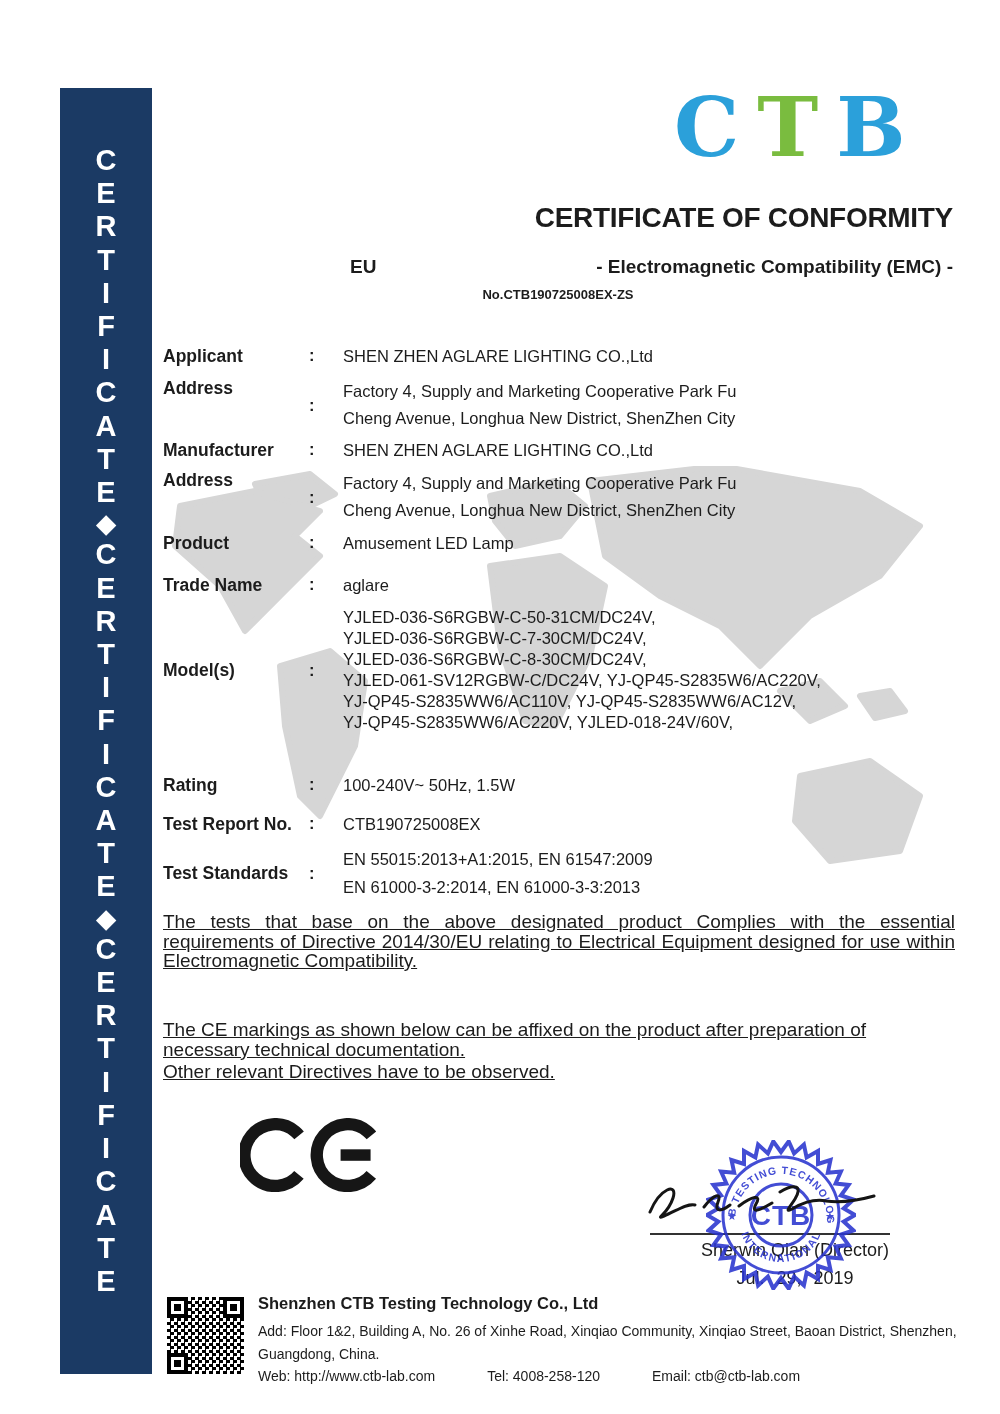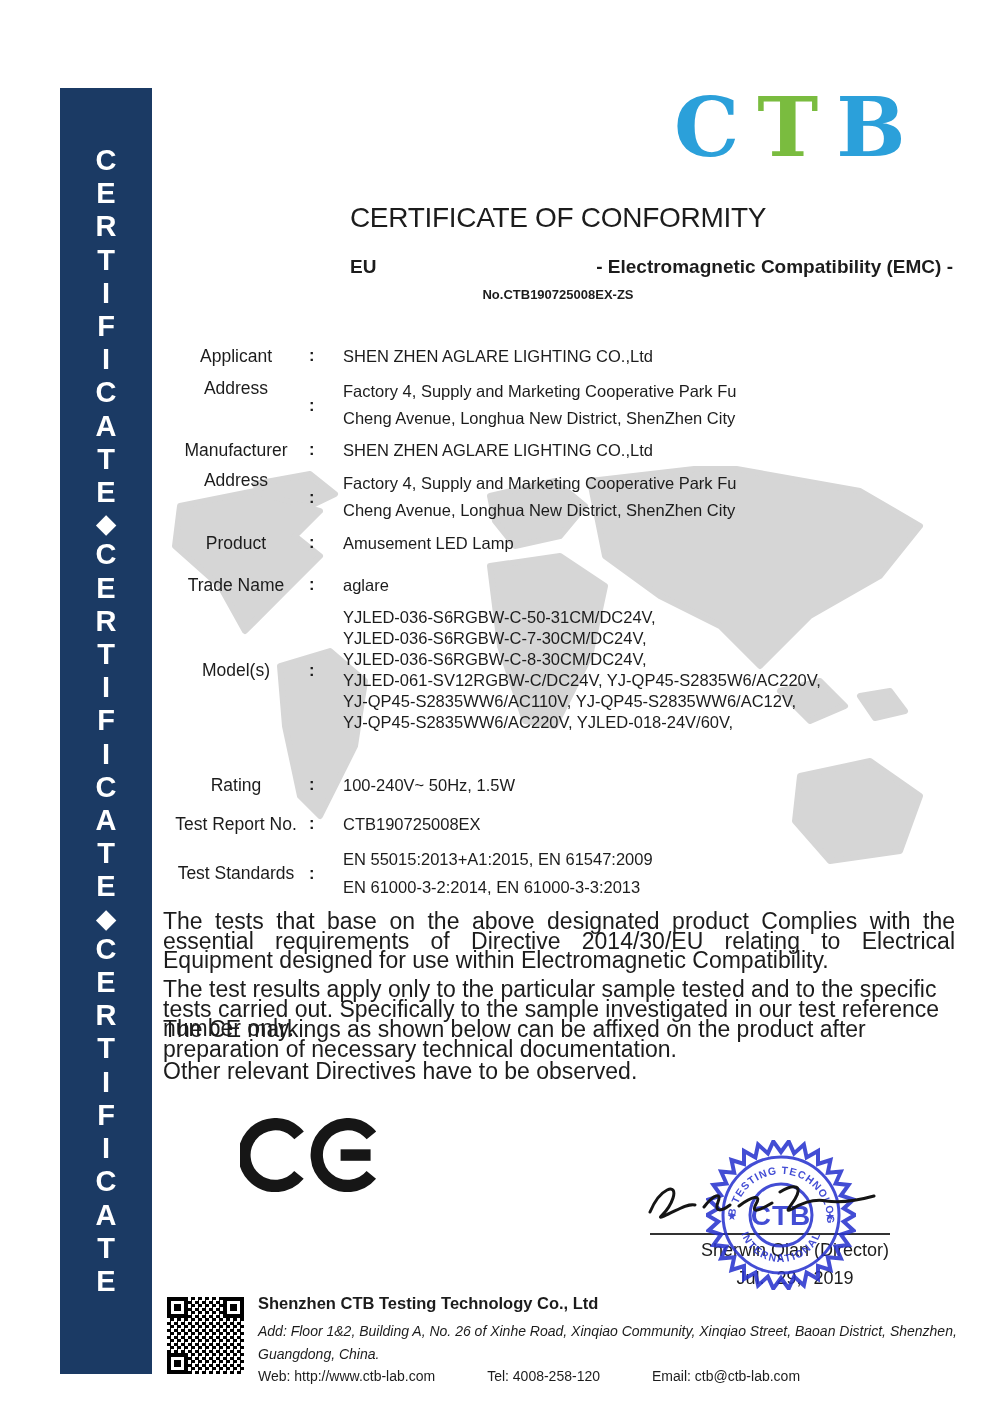--- a/index.html
+++ b/index.html
@@ -14,59 +14,59 @@
           display:flex;flex-direction:column;align-items:center;justify-content:space-between;
           padding:58px 0 78px 0;box-sizing:border-box;}
   .sb-ch{color:#fff;font-weight:700;font-size:29px;line-height:1;}
   .sb-ch.dia{font-size:25px;}
   
   .worldmap{position:absolute;left:160px;top:466px;z-index:0;}
   
   .logo{position:absolute;left:674px;top:86px;font-family:"DejaVu Serif",serif;font-weight:700;
         font-size:82px;line-height:1;letter-spacing:18px;z-index:2;}
   
-  .title{position:absolute;left:163px;top:202px;width:790px;text-align:center;
-         font-weight:400;font-size:28px;letter-spacing:-0.3px;z-index:1;}
+  .title{position:absolute;left:163px;top:202px;width:790px;text-align:right;
+         font-weight:700;font-size:28px;letter-spacing:-0.3px;z-index:1;}
   .subtitle-row{position:absolute;left:163px;top:256px;width:790px;text-align:right;
                 font-weight:700;font-size:19px;z-index:1;}
   .eu{position:absolute;left:187px;top:0;}
   .certno{position:absolute;left:163px;top:287px;width:790px;text-align:center;
           font-weight:700;font-size:13px;z-index:1;}
   
   .row{position:absolute;left:163px;width:792px;display:flex;z-index:1;font-size:16.5px;}
-  .row .lbl{width:146px;font-weight:400;font-size:17.5px;flex:none;text-align:center;}
+  .row .lbl{width:146px;font-weight:700;font-size:17.5px;flex:none;}
   .row .colon{width:34px;font-weight:700;flex:none;}
   .row .val{flex:1;}
   .row .vline{line-height:21px;}
   .row.loose .vline{line-height:27px;}
   .row.std .vline{line-height:28px;}
   .row.lt .lbl{align-self:flex-start;}
   .row.lt .colon{align-self:center;}
   .row.lc .lbl,.row.lc .colon{align-self:center;}
   
-  .para{position:absolute;left:163px;width:792px;font-size:23px;line-height:19.5px;z-index:1;}
+  .para{position:absolute;left:163px;width:792px;font-size:19px;line-height:19.5px;z-index:1;text-decoration:underline;}
   .para.just{text-align:justify;}
   
   .ce{position:absolute;left:240px;top:1118px;z-index:1;}
   
   .stamp{position:absolute;left:706px;top:1140px;width:150px;height:150px;opacity:.88;z-index:3;}
   .sigline{position:absolute;left:650px;top:1233px;width:240px;border-top:2px solid #333;z-index:2;}
   .signame{position:absolute;left:655px;top:1240px;width:280px;text-align:center;font-size:18px;z-index:2;}
   .sigdate{position:absolute;left:655px;top:1268px;width:280px;text-align:center;font-size:18px;
            word-spacing:7px;z-index:2;}
   .sig-scribble{position:absolute;left:642px;top:1172px;z-index:4;}
   
   .qr{position:absolute;left:167px;top:1297px;width:77px;height:77px;
       background:conic-gradient(#000 25%,#fff 0 50%,#000 0 75%,#fff 0);background-size:7px 7px;z-index:1;}
   .qr .finder{position:absolute;width:21px;height:21px;border:4px solid #000;background:#fff;box-sizing:border-box;}
   .qr .finder:after{content:"";position:absolute;left:3px;top:3px;width:7px;height:7px;background:#000;}
   .qr .f-tl{left:0;top:0;} .qr .f-tr{right:0;top:0;} .qr .f-bl{left:0;bottom:0;}
   .footer-text{position:absolute;left:258px;top:1294px;width:700px;z-index:1;}
   .f-company{font-weight:700;font-size:16.5px;margin-bottom:7px;}
-  .f-line{font-size:14px;line-height:22.5px;font-style:italic;}
+  .f-line{font-size:14px;line-height:22.5px;}
   .f-contact{display:flex;gap:52px;font-size:14px;line-height:22.5px;}
   svg text{font-family:"Liberation Sans",sans-serif;}
 </style>
 </head>
 <body>
 
 <div class="page">
 
   <div class="banner">
       <span class="sb-ch">C</span>
@@ -211,21 +211,20 @@
   <div class="row std lc" style="top:845px">
     <div class="lbl">Test Standards</div>
     <div class="colon">:</div>
     <div class="val">
       <div class="vline">EN 55015:2013+A1:2015, EN 61547:2009</div>
       <div class="vline">EN 61000-3-2:2014, EN 61000-3-3:2013</div>
     </div>
   </div>
 
   <div class="para just" style="top:912px">The tests that base on the above designated product Complies with the essential requirements of Directive 2014/30/EU relating to Electrical Equipment designed for use within Electromagnetic Compatibility.</div>
-  <div class="para" style="top:980px">The test results apply only to the particular sample tested and to the specific tests carried out. Specifically to the sample investigated in our test reference number only.</div>
   <div class="para" style="top:1020px">The CE markings as shown below can be affixed on the product after preparation of necessary technical documentation.</div>
   <div class="para" style="top:1062px">Other relevant Directives have to be observed.</div>
 
   <svg class="ce" width="150" viewBox="0 0 170 84">
     <g stroke="#161616" fill="none" stroke-width="14">
       <circle cx="40" cy="42" r="35" stroke-dasharray="171 49" transform="rotate(40 40 42)"></circle>
       <circle cx="122" cy="42" r="35" stroke-dasharray="171 49" transform="rotate(40 122 42)"></circle>
     </g>
     <rect x="114" y="35.5" width="34" height="13" fill="#161616"></rect>
   </svg>

